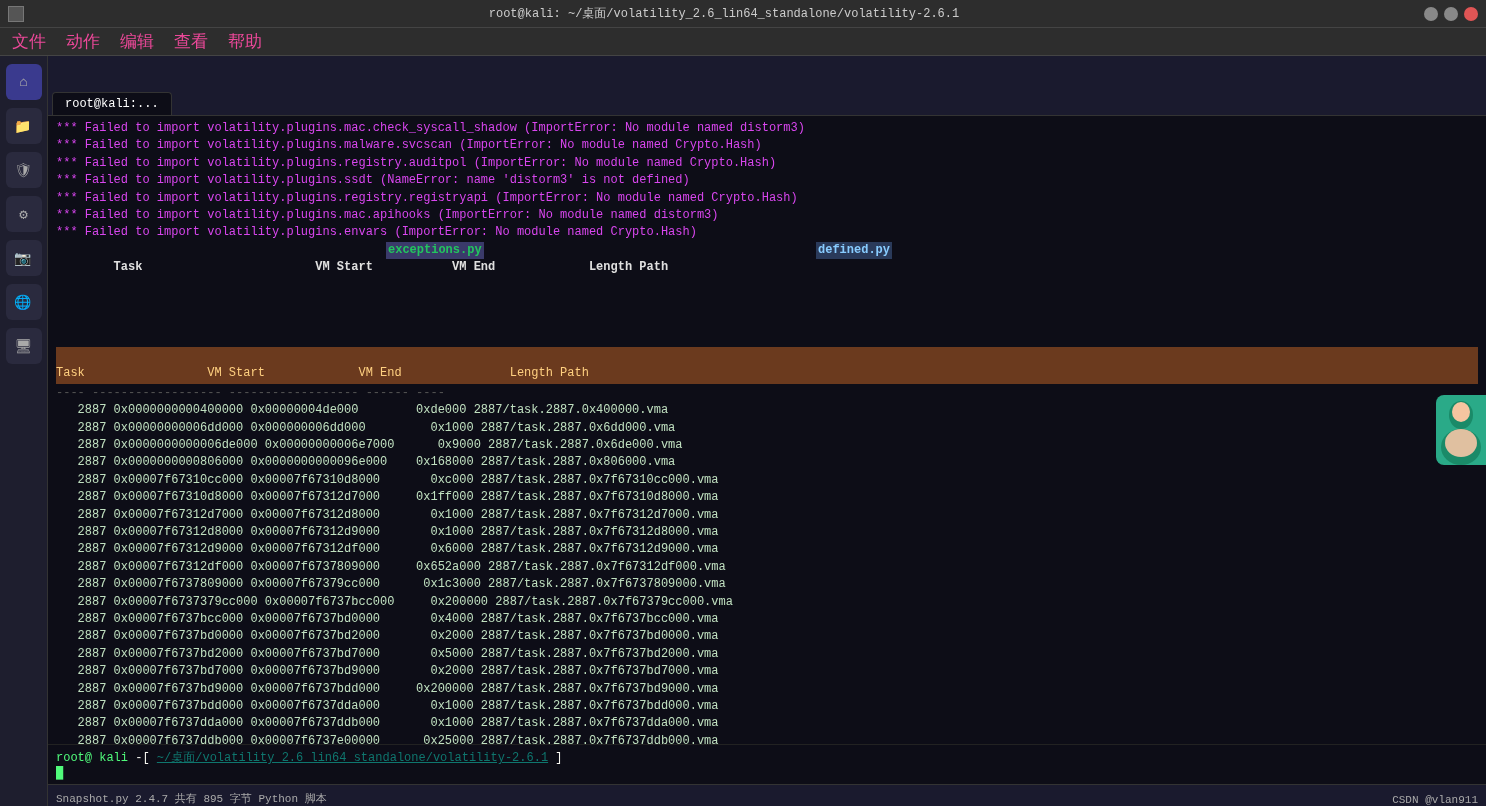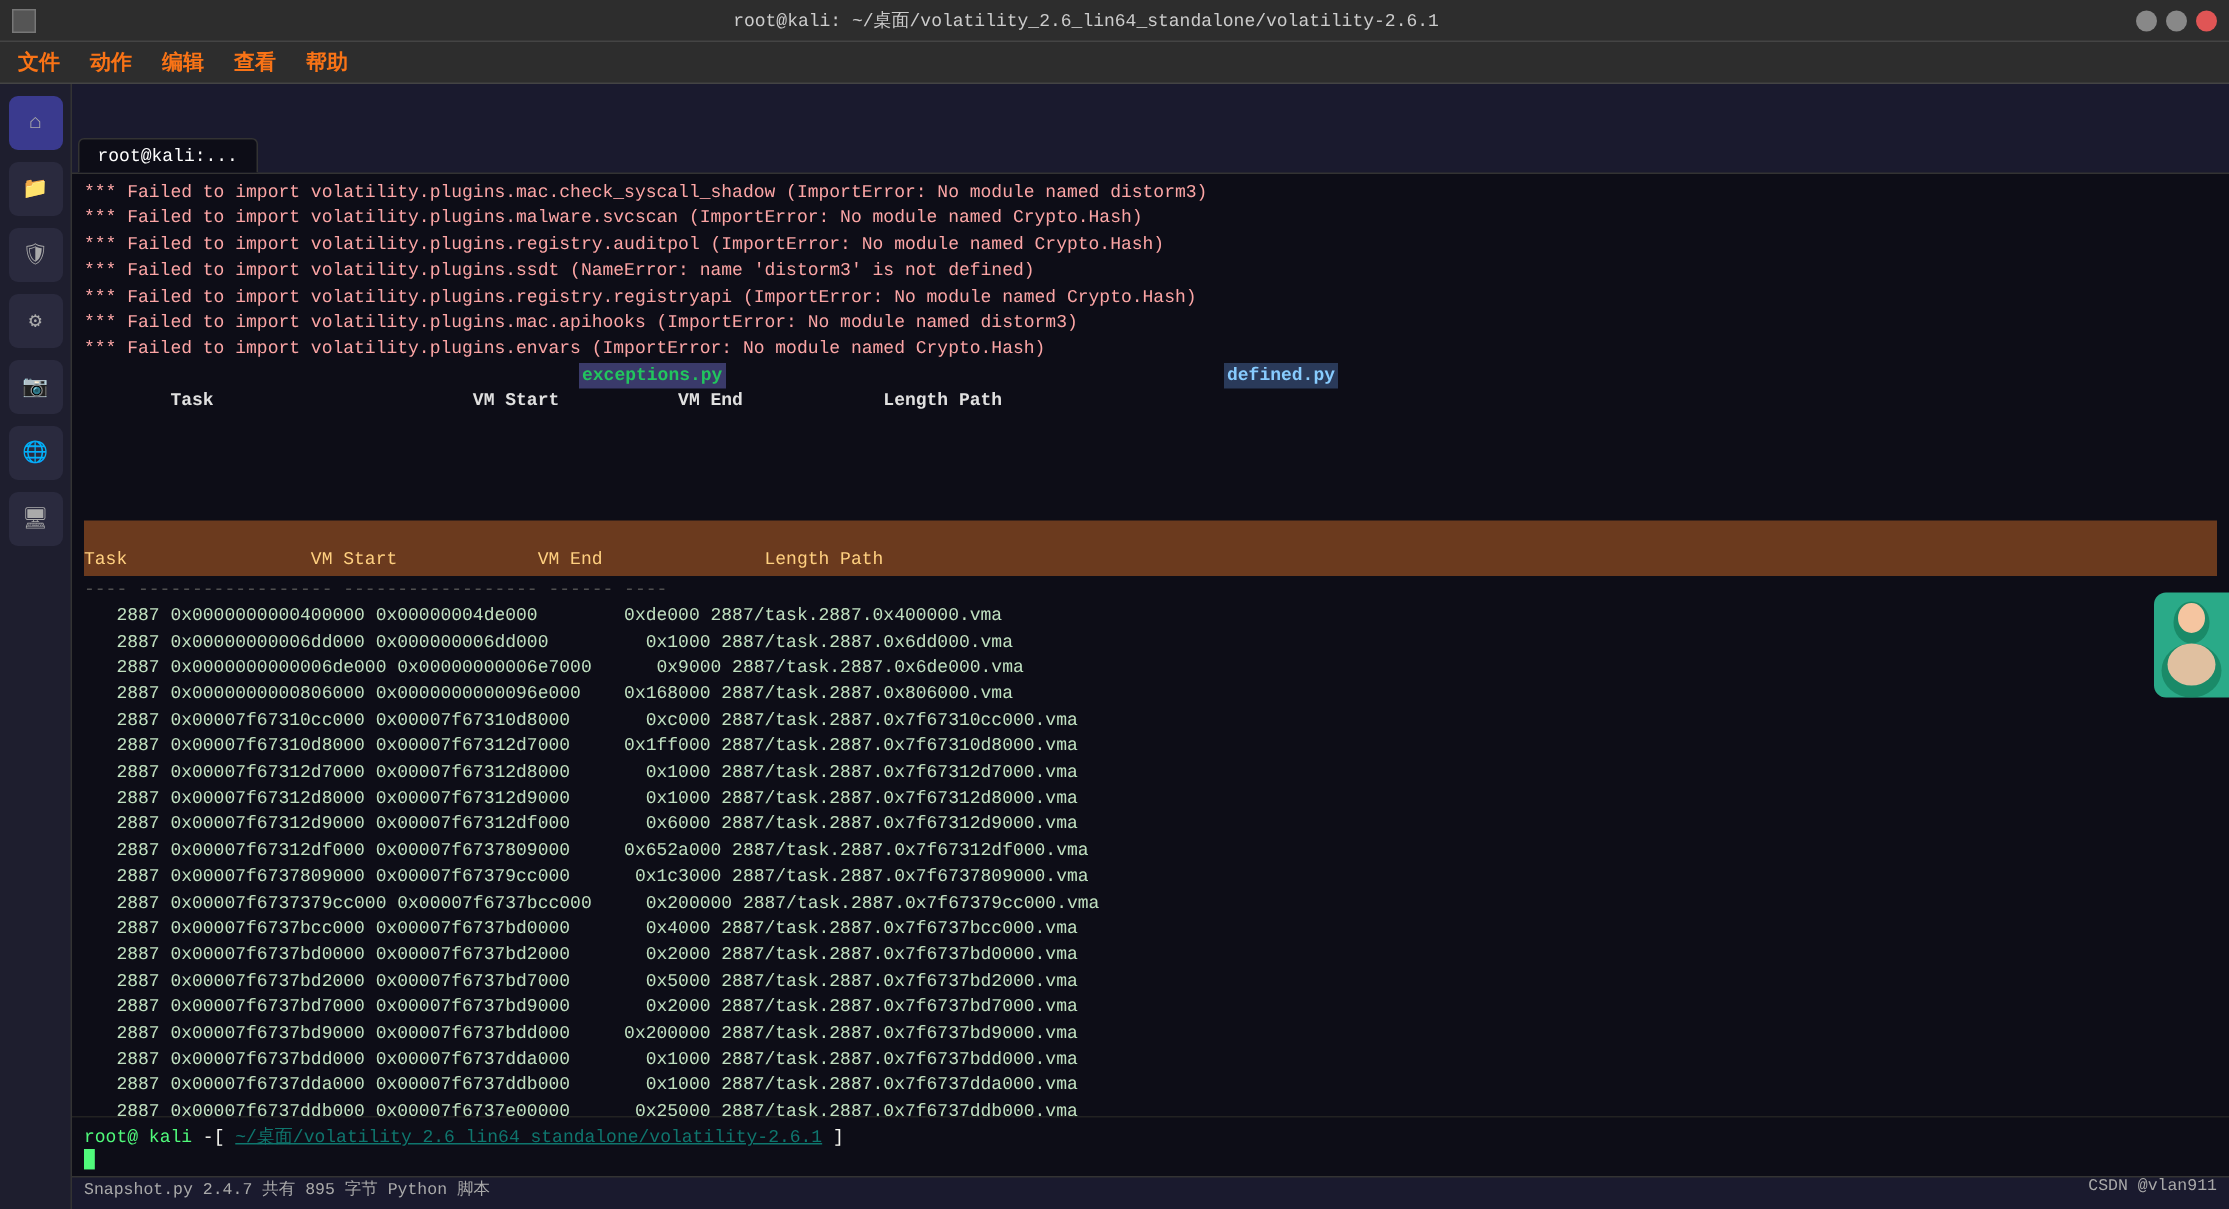--- a/index.html
+++ b/index.html
@@ -48,24 +48,23 @@
       background: #2d2d2d;
       height: 28px;
       display: flex;
       align-items: center;
       padding: 0 4px;
       border-bottom: 1px solid #444;
       gap: 4px;
     }
     .menu-item {
       padding: 2px 8px;
-      color: #f97316;
-      font-size: 14px;
+      color: #ec4899;
+      font-size: 17px;
       cursor: pointer;
-      font-weight: bold;
     }
 
     
     #main-layout {
       display: flex;
       height: calc(806px - 56px);
     }
 
     
     #sidebar {
@@ -140,21 +139,21 @@
       font-size: 12px;
       line-height: 1.45;
       color: #e0e0e0;
       position: relative;
     }
     #output::-webkit-scrollbar { width: 8px; }
     #output::-webkit-scrollbar-track { background: #111; }
     #output::-webkit-scrollbar-thumb { background: #444; border-radius: 4px; }
 
     .error-line {
-      color: #fca5a5;
+      color: #d946ef;
     }
     .data-row {
       color: #c0e0c0;
       white-space: pre;
     }
 
     
     #prompt-area {
       padding: 4px 8px;
       background: #0d0d17;
@@ -170,21 +169,21 @@
     }
     .prompt-bracket {
       color: #f8f8f2;
     }
 
     
     #statusbar {
       background: #1a1a2e;
       height: 22px;
       display: flex;
-      align-items: flex-start;
+      align-items: flex-end;
       justify-content: space-between;
       padding: 0 8px;
       font-size: 11px;
       color: #aaa;
       border-top: 1px solid #333;
     }
 
     
     .float-avatar {
       position: absolute;

